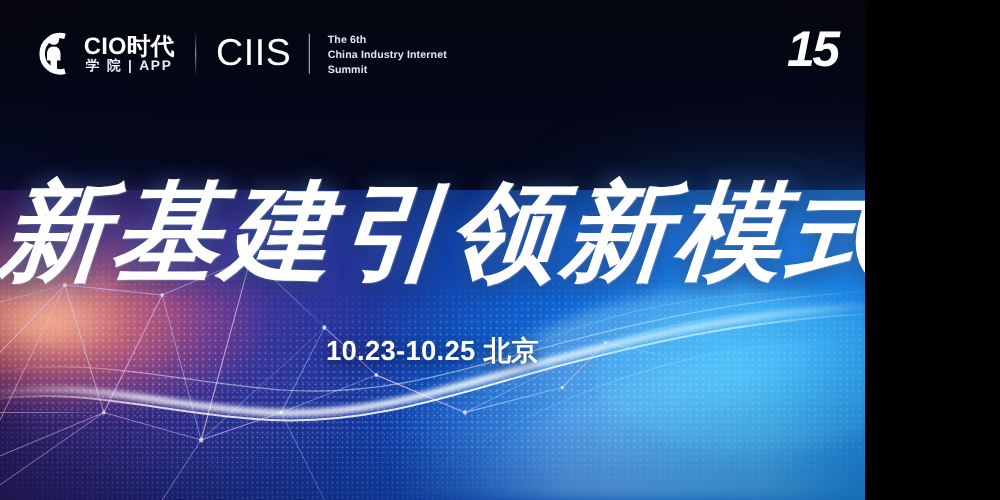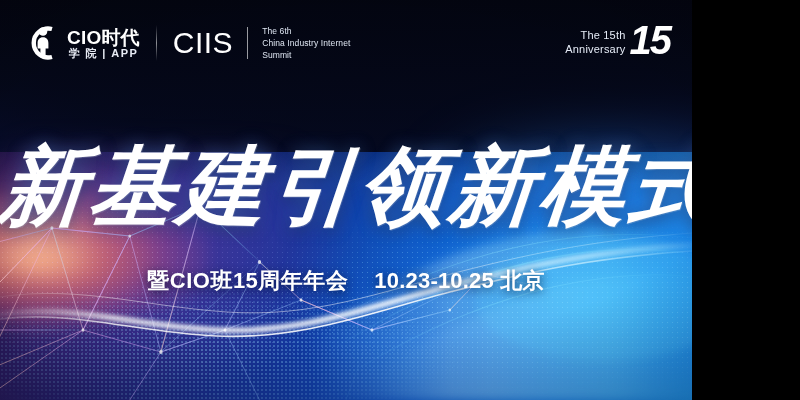--- a/index.html
+++ b/index.html
@@ -142,21 +142,21 @@
     width:1px; height:36px;
     background:linear-gradient(180deg, rgba(255,255,255,0) 0%, rgba(255,255,255,.55) 50%, rgba(255,255,255,0) 100%);
   }
 
   .ciis-logo{ display:flex; align-items:center; gap:14px; }
   .ciis-mark{
     font-size:30px; font-weight:300; color:#fff; letter-spacing:.5px;
     line-height:1; font-family:"Liberation Sans","DejaVu Sans",sans-serif;
   }
   .ciis-sep{ width:1px; height:32px; background:rgba(255,255,255,.6); }
-  .ciis-lines{ display:flex; flex-direction:column; gap:1.5px; }
+  .ciis-lines{ display:flex; flex-direction:column; gap:1.5px;font-weight:bold; }
   .ciis-lines span{
     font-size:8.5px; color:#dfe6f2; line-height:1.22; white-space:nowrap; letter-spacing:.1px;
   }
 
   .anniv{ display:flex; align-items:center; gap:4px; }
   .anniv-text{ display:flex; flex-direction:column; align-items:flex-end; gap:1px; }
   .anniv-text span{
     font-size:11px; color:#e6ecf7; line-height:1.25; letter-spacing:.2px; white-space:nowrap;
   }
   .anniv-num{
@@ -328,29 +328,24 @@
         <div class="ciis-sep"></div>
         <div class="ciis-lines">
           <span>The 6th</span>
           <span>China Industry Internet</span>
           <span>Summit</span>
         </div>
       </div>
     </div>
 
     <div class="anniv">
-      <div class="anniv-text">
-        <span>The 15th</span>
-        <span>Anniversary</span>
-      </div>
       <div class="anniv-num">15</div>
     </div>
   </div>
 
 
   <div class="headline">新基建引领新模式</div>
 
   <div class="subline">
-    <span>暨CIO班15周年年会</span>
     <span class="date">10.23-10.25 北京</span>
   </div>
 
 </div>
 
 </body></html>

